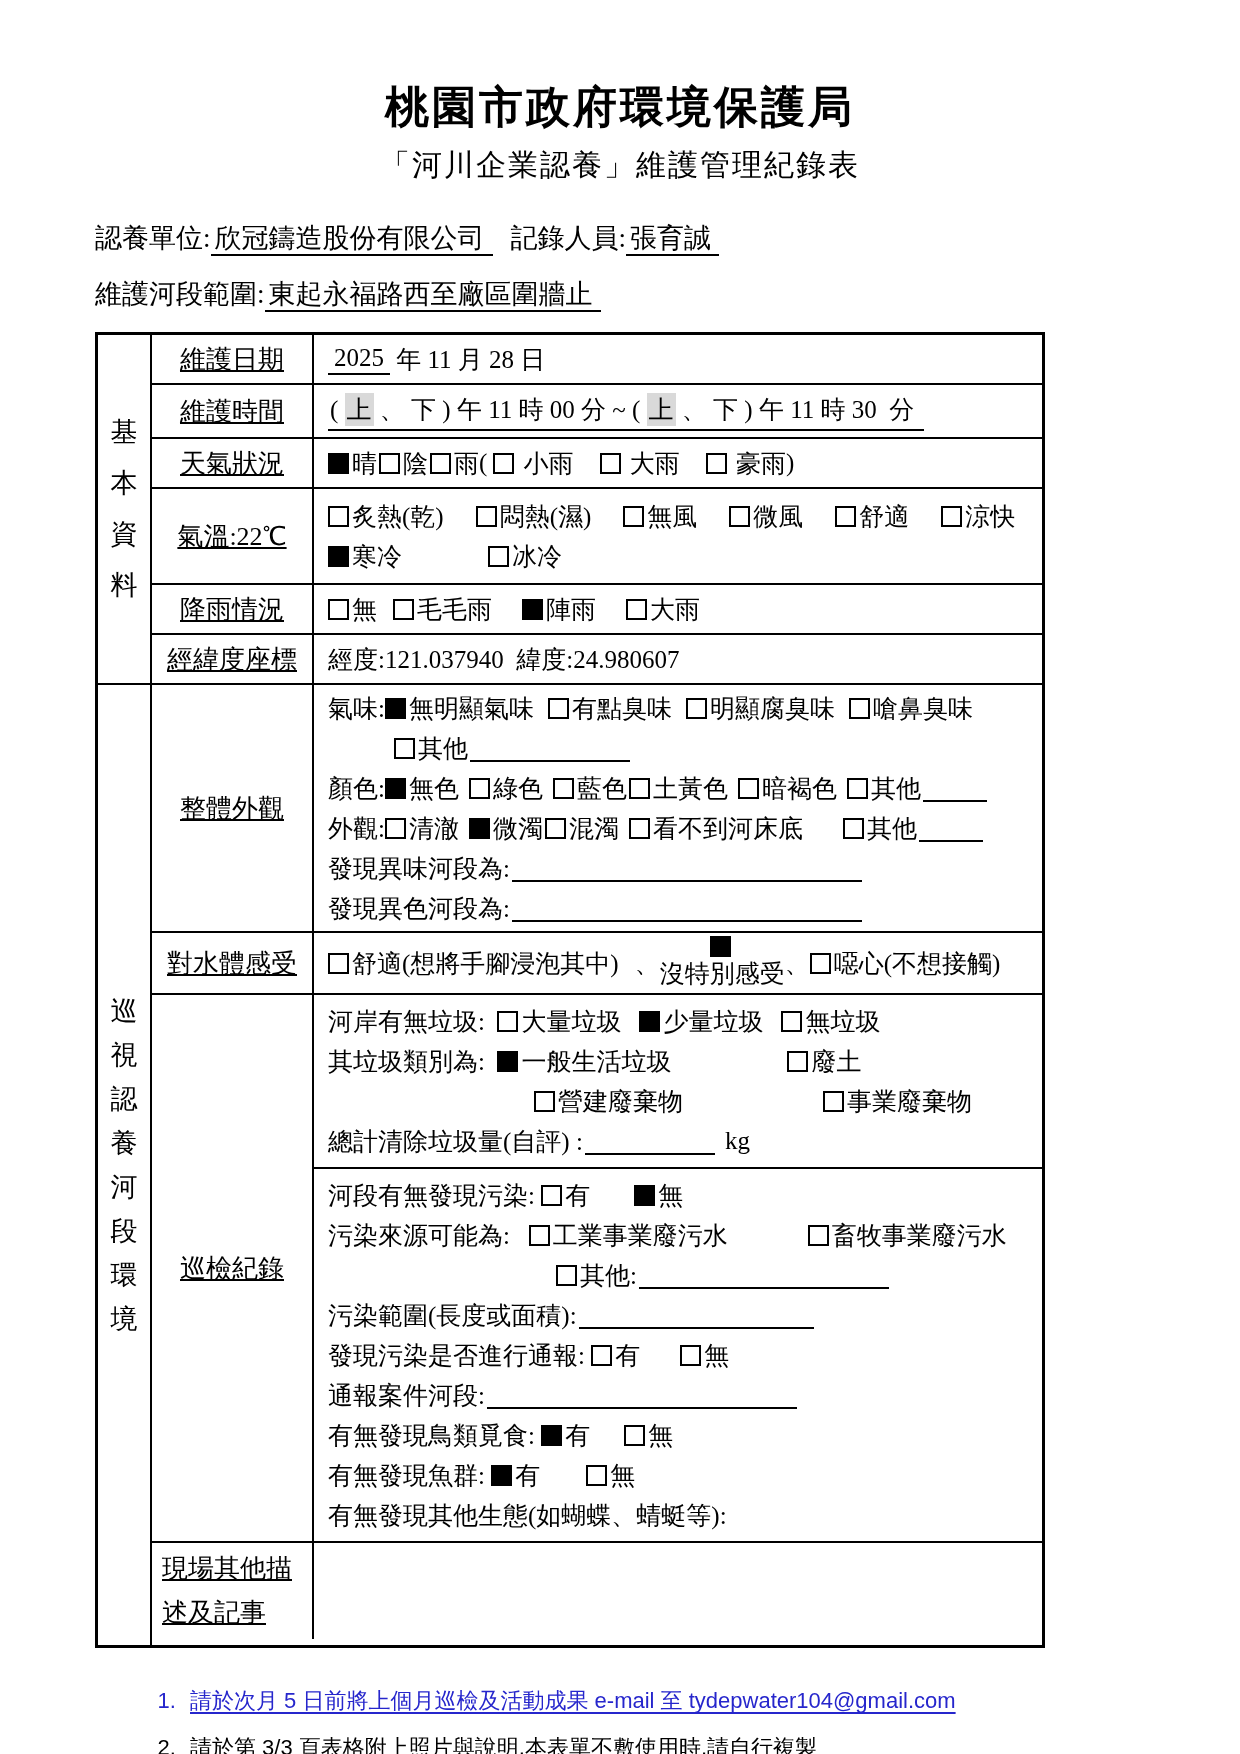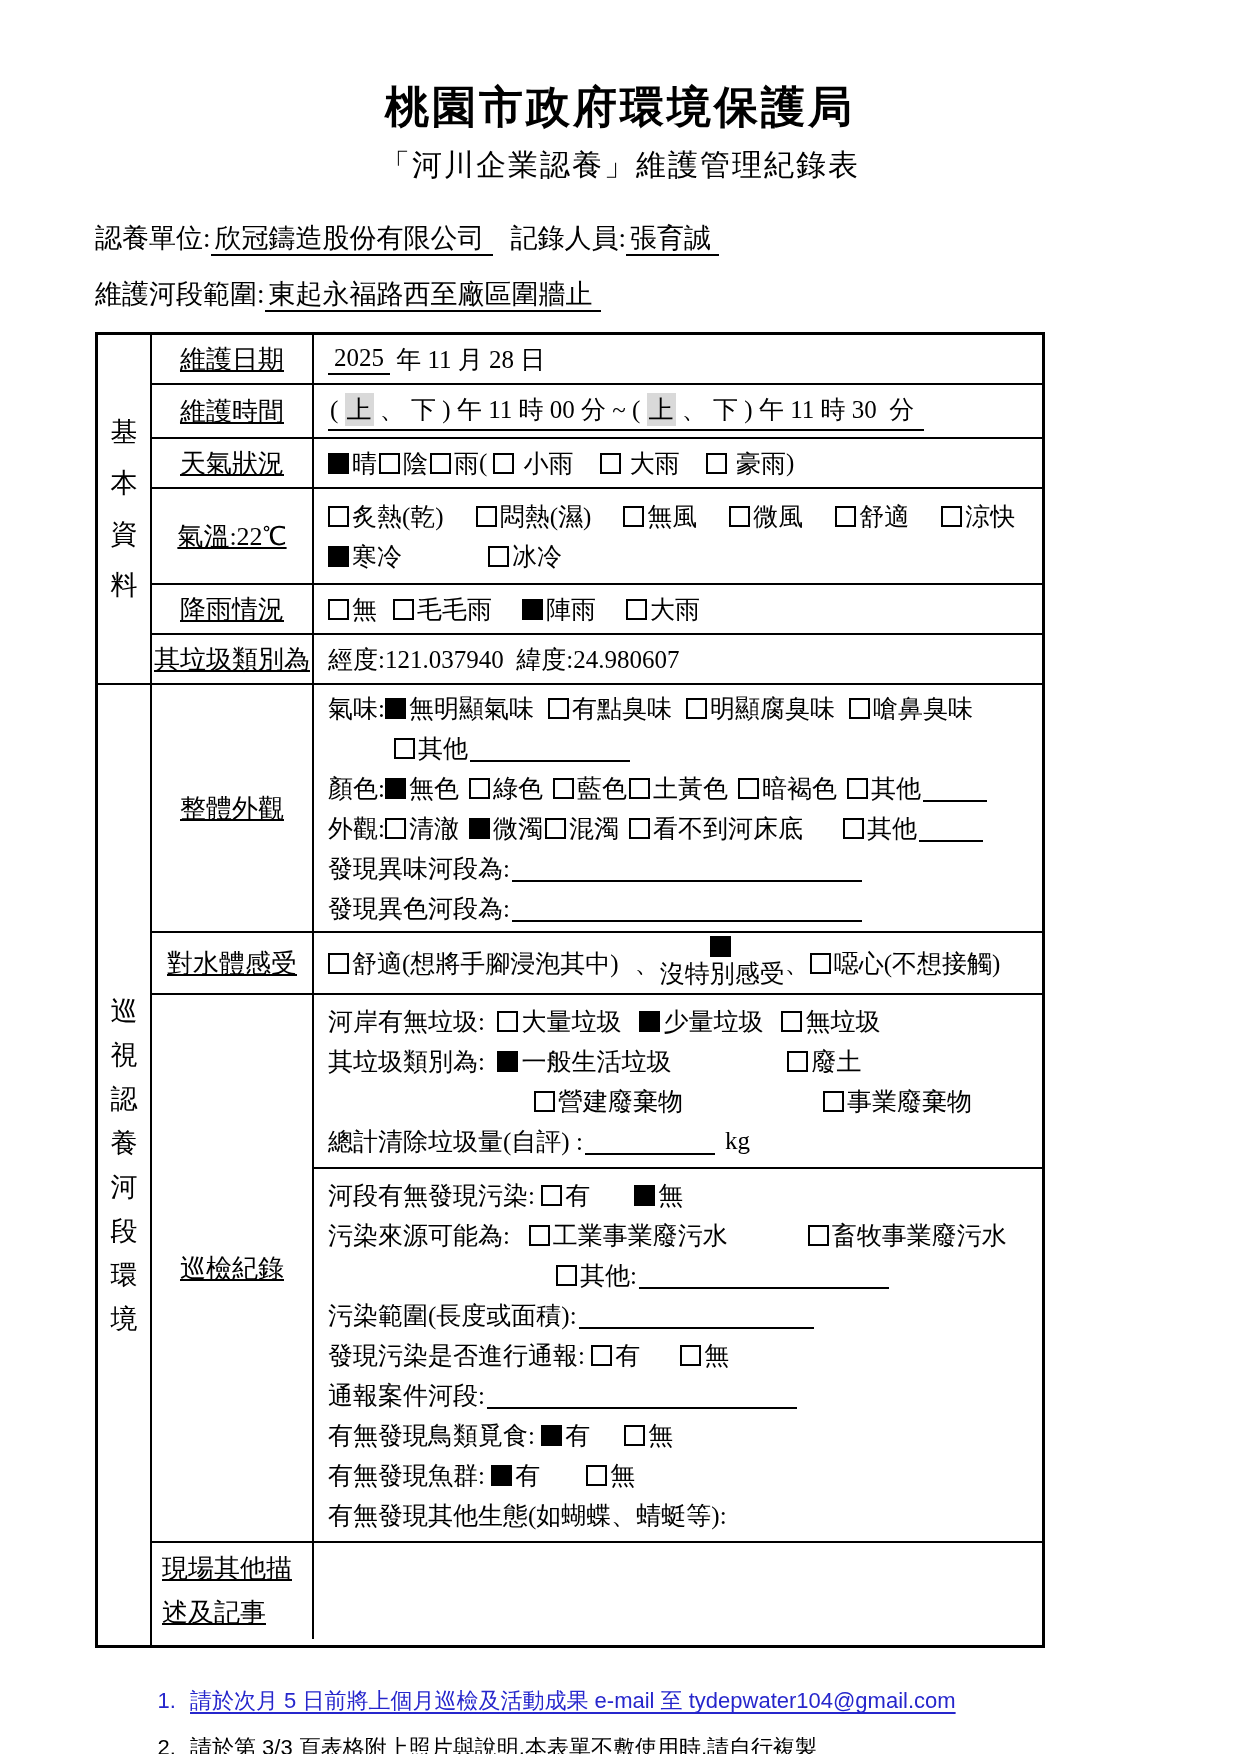--- a/index.html
+++ b/index.html
@@ -103,21 +103,21 @@
           </div>
 
           <div class="row h48">
             <div class="rlabel">降雨情況</div>
             <div class="rcontent">
               <div class="line"><span class="opt" style="margin-right: 16px;"><span class="cb"></span><span>無</span></span><span class="opt" style="margin-right: 30px;"><span class="cb"></span><span>毛毛雨</span></span><span class="opt" style="margin-right: 30px;"><span class="cb on"></span><span>陣雨</span></span><span class="opt" style="margin-right: 0px;"><span class="cb"></span><span>大雨</span></span></div>
             </div>
           </div>
 
           <div class="row h48">
-            <div class="rlabel">其垃圾類別為</div>
+            <div class="rlabel">經緯度座標</div>
             <div class="rcontent">
               <div class="line">經度:121.037940  緯度:24.980607</div>
             </div>
           </div>
 
         </div>
       </div>
 
       <div class="section">
         <div class="vlabel patrol">

